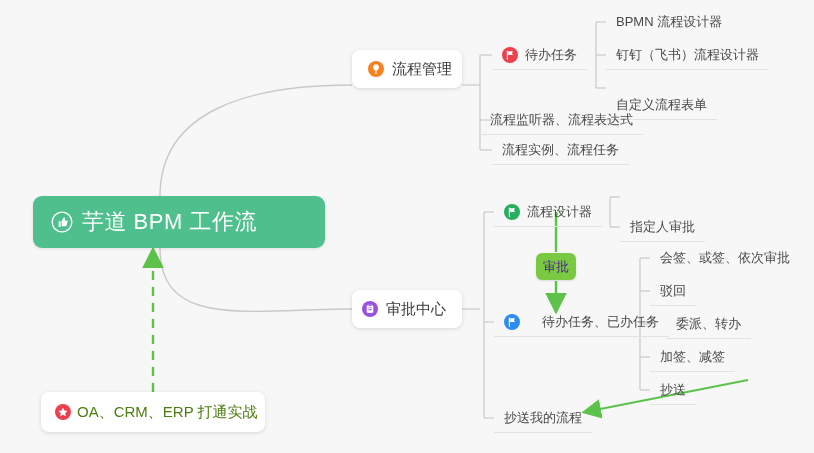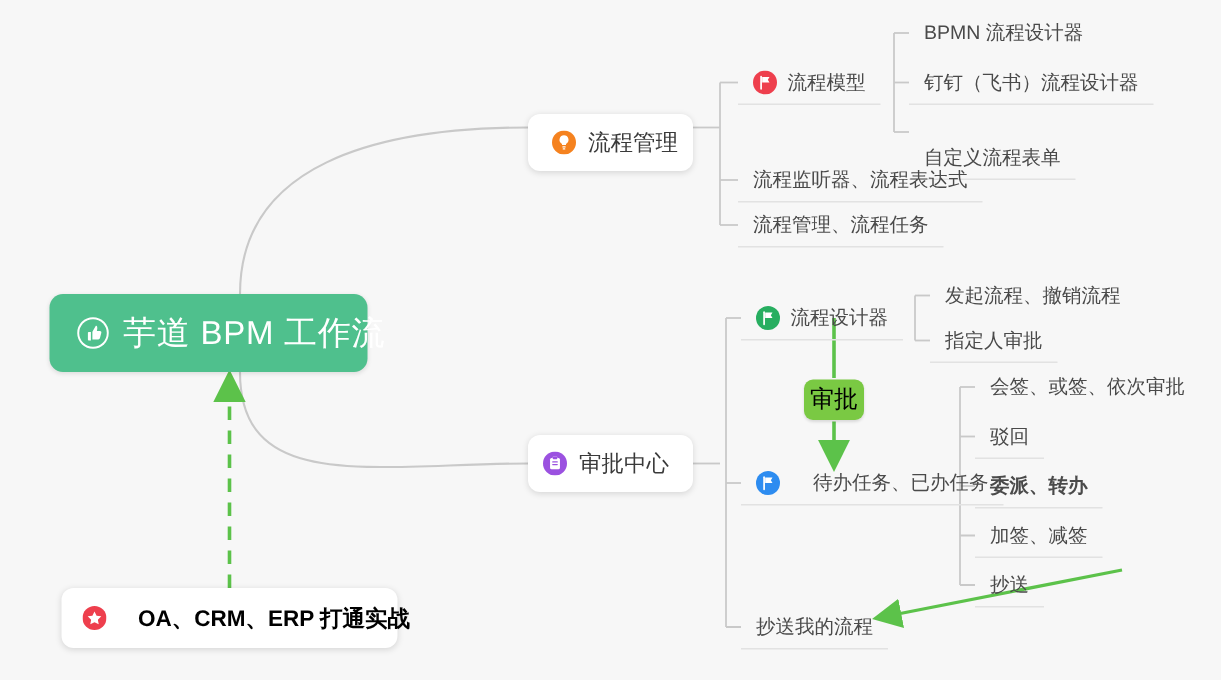--- a/index.html
+++ b/index.html
@@ -11,69 +11,68 @@
     position:relative;
   }
   #canvas{position:absolute;inset:0;width:814px;height:453px;}
   svg.links{position:absolute;left:0;top:0;width:814px;height:453px;pointer-events:none;}
 
   
   .node{position:absolute;display:flex;align-items:center;box-sizing:border-box;white-space:nowrap;}
 
   
   .root{
-    left:33px;top:196px;width:212px;height:52px;
+    left:33px;top:196px;width:292px;height:52px;
     background:#4fc08d;border-radius:9px;
     color:#ffffff;font-size:22px;
     padding:0 18px;gap:9px;
     box-shadow:0 1px 3px rgba(0,0,0,.10);
   }
   .root .label{letter-spacing:.5px;}
 
   
   .branch{
     background:#ffffff;border-radius:8px;
     height:38px;padding:0 16px;gap:8px;
     font-size:15px;color:#3a3a3a;
     box-shadow:0 1px 4px rgba(0,0,0,.13);
   }
-  .b-liucheng{left:352px;top:76px;width:110px;}
+  .b-liucheng{left:352px;top:50px;width:110px;}
   .b-shenpi{left:352px;top:290px;width:110px;justify-content:flex-end;}
 
   
   .item{
     font-size:13px;color:#4a4a4a;
     height:29px;padding:0 10px;gap:7px;
     border-bottom:1px solid #e2e2e2;
     background:transparent;
   }
   .item.noline{border-bottom:1px solid transparent;}
 
   
   .ic{width:16px;height:16px;border-radius:50%;flex:0 0 16px;display:block;}
   .ic.lg{width:22px;height:22px;flex:0 0 22px;}
 
   
   .pill{
     position:absolute;left:536px;top:253px;
     width:40px;height:27px;
     background:#7ac943;border-radius:6px;
-    color:#000000;font-size:16px;
+    color:#4c1d95;font-size:13px;
     display:flex;align-items:center;justify-content:center;
     box-shadow:0 1px 2px rgba(0,0,0,.12);
   }
 
   
   .bottom-card{
     left:41px;top:392px;width:224px;height:40px;
     background:#ffffff;border-radius:8px;
-    padding:0 14px;gap:21px;
-    font-size:15px;color:#000000;
+    padding:0 14px;gap:6px;
+    font-size:15px;color:#4d7c0f;
     box-shadow:0 1px 4px rgba(0,0,0,.13);
-    font-weight:bold;
   }
 </style>
 </head>
 <body>
 
 <div id="canvas">
 
   <svg class="links" viewBox="0 0 814 453">
 
     <path d="M160,196 C160,110 250,85 352,85" fill="none" stroke="#c9c9c9" stroke-width="1.4"></path>
@@ -150,38 +149,38 @@
   </div>
 
   <div class="node item" style="left:492px;top:41px;">
     <span class="ic">
       <svg viewBox="0 0 16 16" width="16" height="16">
         <circle cx="8" cy="8" r="8" fill="#ee3f4d"></circle>
         <path d="M5.4 4.1v8.1" stroke="#ffffff" stroke-width="1.15" stroke-linecap="round"></path>
         <path d="M6.1 4.35h4.9l-1.1 1.85 1.1 1.85H6.1z" fill="#ffffff"></path>
       </svg>
     </span>
-    <span>流程模型</span>
+    <span>待办任务</span>
   </div>
 
   <div class="node item noline" style="left:606px;top:8px;">
     <span>BPMN 流程设计器</span>
   </div>
   <div class="node item" style="left:606px;top:41px;">
     <span>钉钉（飞书）流程设计器</span>
   </div>
   <div class="node item" style="left:606px;top:91px;text-align:right;">
     <span>自定义流程表单</span>
   </div>
 
-  <div class="node item" style="left:492px;top:106px;">
+  <div class="node item" style="left:480px;top:106px;">
     <span>流程监听器、流程表达式</span>
   </div>
   <div class="node item" style="left:492px;top:136px;">
-    <span>流程管理、流程任务</span>
+    <span>流程实例、流程任务</span>
   </div>
 
   <div class="node branch b-shenpi">
     <span class="ic">
       <svg viewBox="0 0 16 16" width="16" height="16">
         <circle cx="8" cy="8" r="8" fill="#9b51e0"></circle>
         <rect x="4.7" y="4.3" width="6.6" height="7.6" rx="1.1" fill="#ffffff"></rect>
         <rect x="6.45" y="3.25" width="3.1" height="1.85" rx=".65" fill="#ffffff"></rect>
         <rect x="6.45" y="3.25" width="3.1" height="1.85" rx=".65" fill="#9b51e0"></rect>
         <rect x="6.1" y="6.5" width="3.8" height=".85" rx=".42" fill="#9b51e0"></rect>
@@ -194,23 +193,20 @@
   <div class="node item" style="left:494px;top:198px;">
     <span class="ic">
       <svg viewBox="0 0 16 16" width="16" height="16">
         <circle cx="8" cy="8" r="8" fill="#27ae60"></circle>
         <path d="M5.4 4.1v8.1" stroke="#ffffff" stroke-width="1.15" stroke-linecap="round"></path>
         <path d="M6.1 4.35h4.9l-1.1 1.85 1.1 1.85H6.1z" fill="#ffffff"></path>
       </svg>
     </span>
     <span>流程设计器</span>
   </div>
-  <div class="node item noline" style="left:620px;top:183px;">
-    <span>发起流程、撤销流程</span>
-  </div>
   <div class="node item" style="left:620px;top:213px;text-align:center;">
     <span>指定人审批</span>
   </div>
 
   <div class="node item" style="left:494px;top:308px;gap:22px;">
     <span class="ic">
       <svg viewBox="0 0 16 16" width="16" height="16">
         <circle cx="8" cy="8" r="8" fill="#2d8cf0"></circle>
         <path d="M5.4 4.1v8.1" stroke="#ffffff" stroke-width="1.15" stroke-linecap="round"></path>
         <path d="M6.1 4.35h4.9l-1.1 1.85 1.1 1.85H6.1z" fill="#ffffff"></path>
@@ -218,21 +214,21 @@
     </span>
     <span>待办任务、已办任务</span>
   </div>
 
   <div class="node item noline" style="left:650px;top:244px;">
     <span>会签、或签、依次审批</span>
   </div>
   <div class="node item" style="left:650px;top:277px;">
     <span>驳回</span>
   </div>
-  <div class="node item" style="left:650px;top:310px;font-weight:bold;">
+  <div class="node item" style="left:666px;top:310px;">
     <span>委派、转办</span>
   </div>
   <div class="node item" style="left:650px;top:343px;">
     <span>加签、减签</span>
   </div>
   <div class="node item" style="left:650px;top:376px;">
     <span>抄送</span>
   </div>
 
   <div class="node item" style="left:494px;top:404px;">

